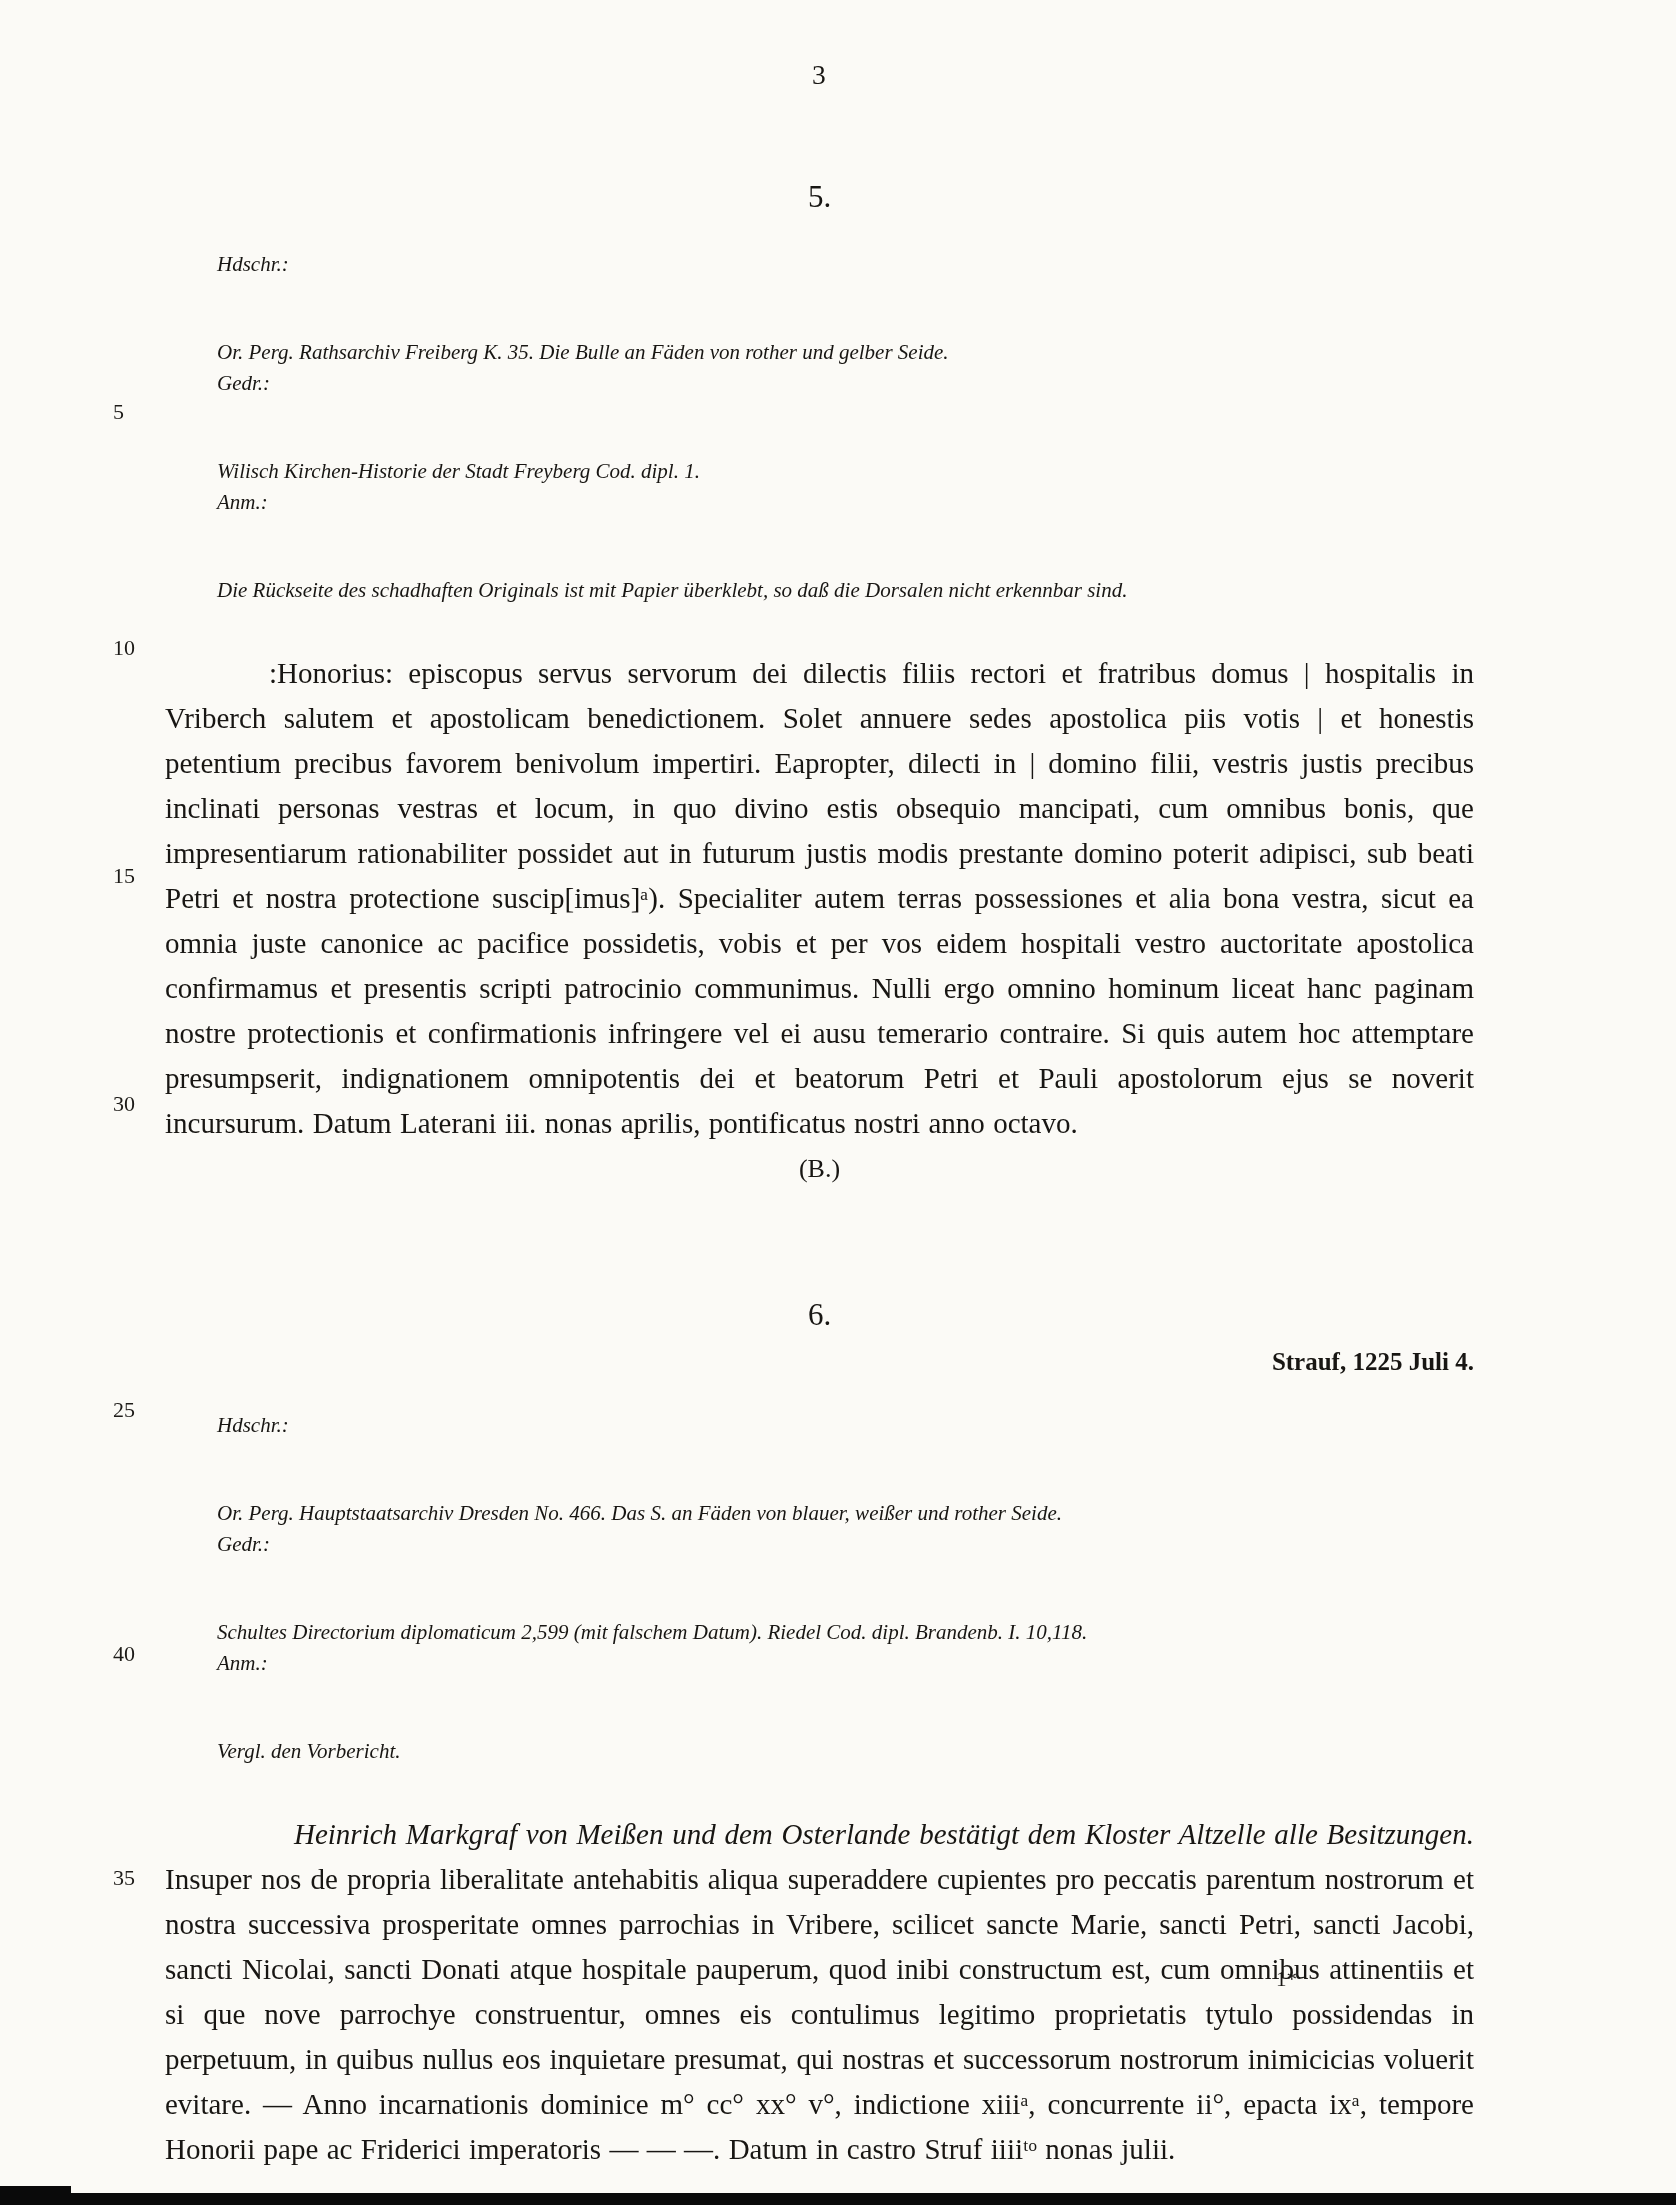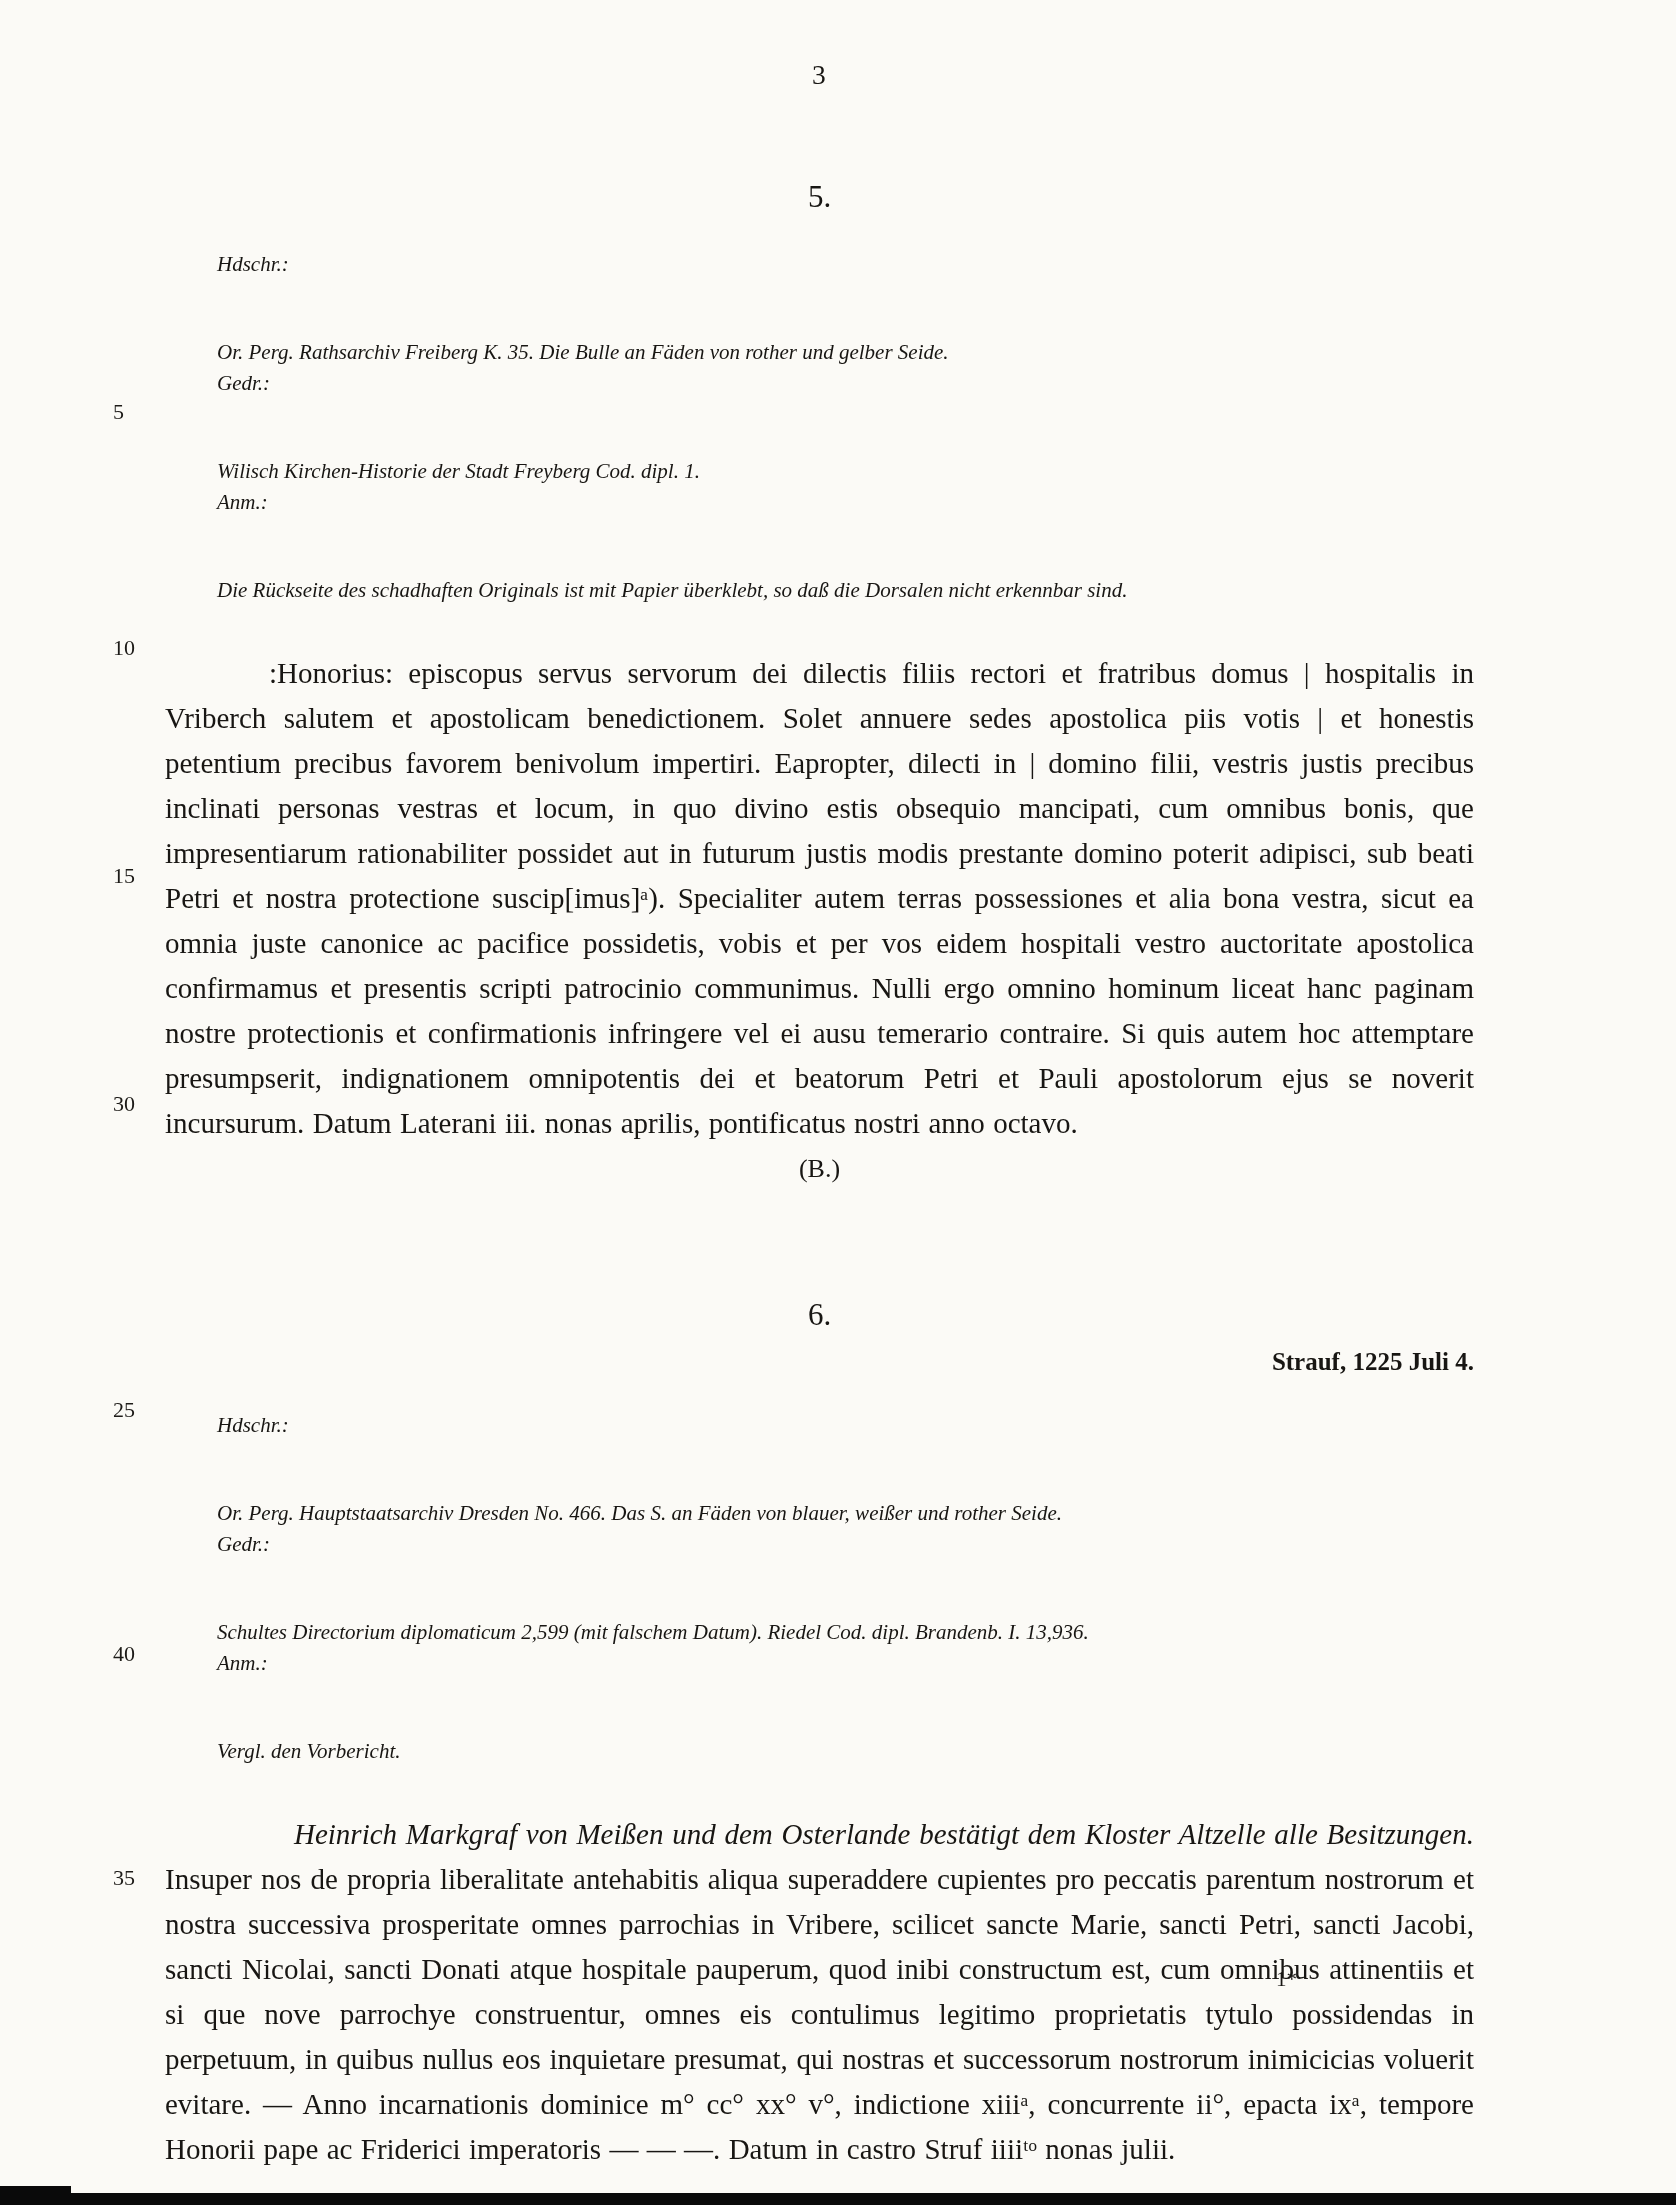--- a/index.html
+++ b/index.html
@@ -171,21 +171,21 @@
 
     <div class="entry6-date">Strauf, 1225 Juli 4.</div>
 
     <div class="sources">
       <div class="source-row">
         <span class="source-label">Hdschr.:</span>
         <span class="source-text">Or. Perg. Hauptstaatsarchiv Dresden No. 466.  Das S. an Fäden von blauer, weißer und rother Seide.</span>
       </div>
       <div class="source-row">
         <span class="source-label">Gedr.:</span>
-        <span class="source-text">Schultes Directorium diplomaticum 2,599 (mit falschem Datum).  Riedel Cod. dipl. Brandenb. I. 13,936.</span>
+        <span class="source-text">Schultes Directorium diplomaticum 2,599 (mit falschem Datum).  Riedel Cod. dipl. Brandenb. I. 10,118.</span>
       </div>
       <div class="source-row">
         <span class="source-label">Anm.:</span>
         <span class="source-text">Vergl. den Vorbericht.</span>
       </div>
     </div>
 
     <p class="body-text entry6-body">
       <span class="italic-lead">Heinrich Markgraf von Meißen und dem Osterlande bestätigt dem Kloster Altzelle alle Besitzungen.</span>
       <span>Insuper nos de propria liberalitate antehabitis aliqua superaddere cupientes pro peccatis parentum nostrorum et nostra successiva prosperitate omnes parrochias in Vribere, scilicet sancte Marie, sancti Petri, sancti Jacobi, sancti Nicolai, sancti Donati atque hospitale pauperum, quod inibi constructum est, cum omnibus attinentiis et si que nove parrochye construentur, omnes eis contulimus legitimo proprietatis tytulo possidendas in perpetuum, in quibus nullus eos inquietare presumat, qui nostras et successorum nostrorum inimicicias voluerit evitare. — Anno incarnationis dominice m° cc° xx° v°, indictione xiiiᵃ, concurrente ii°, epacta ixᵃ, tempore Honorii pape ac Friderici imperatoris — — —.  Datum in castro Struf iiiiᵗᵒ nonas julii.</span>

